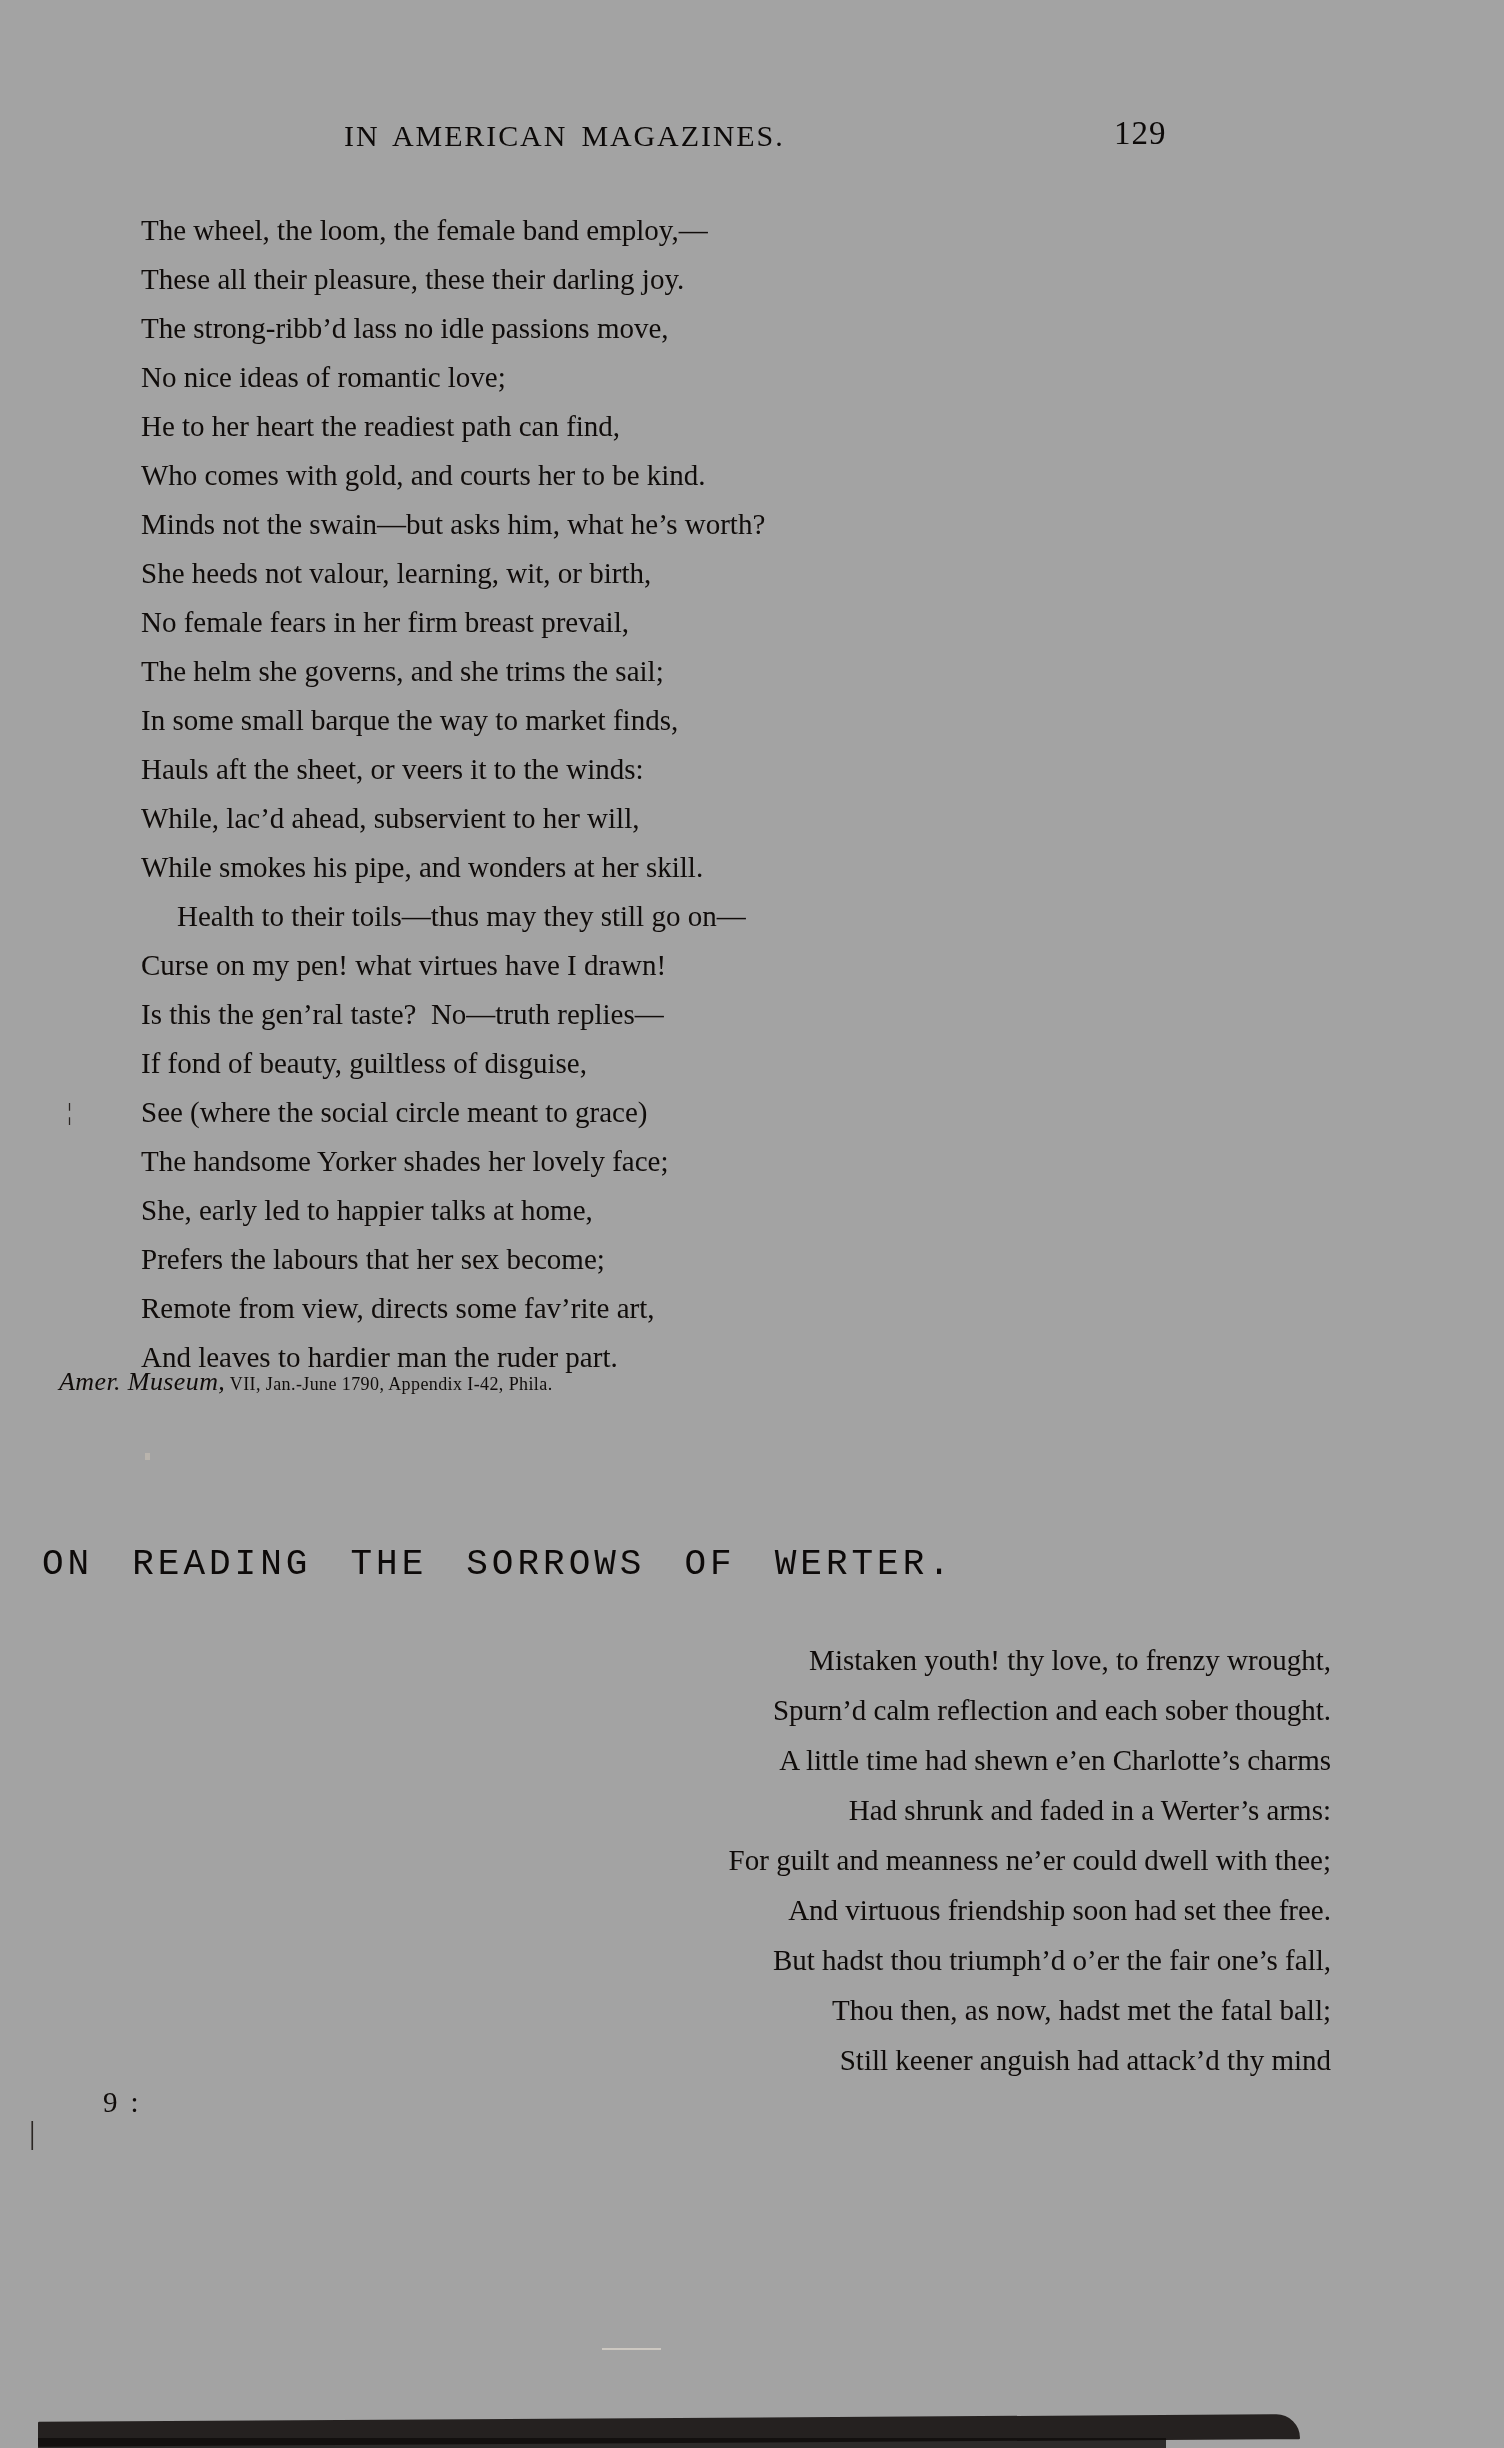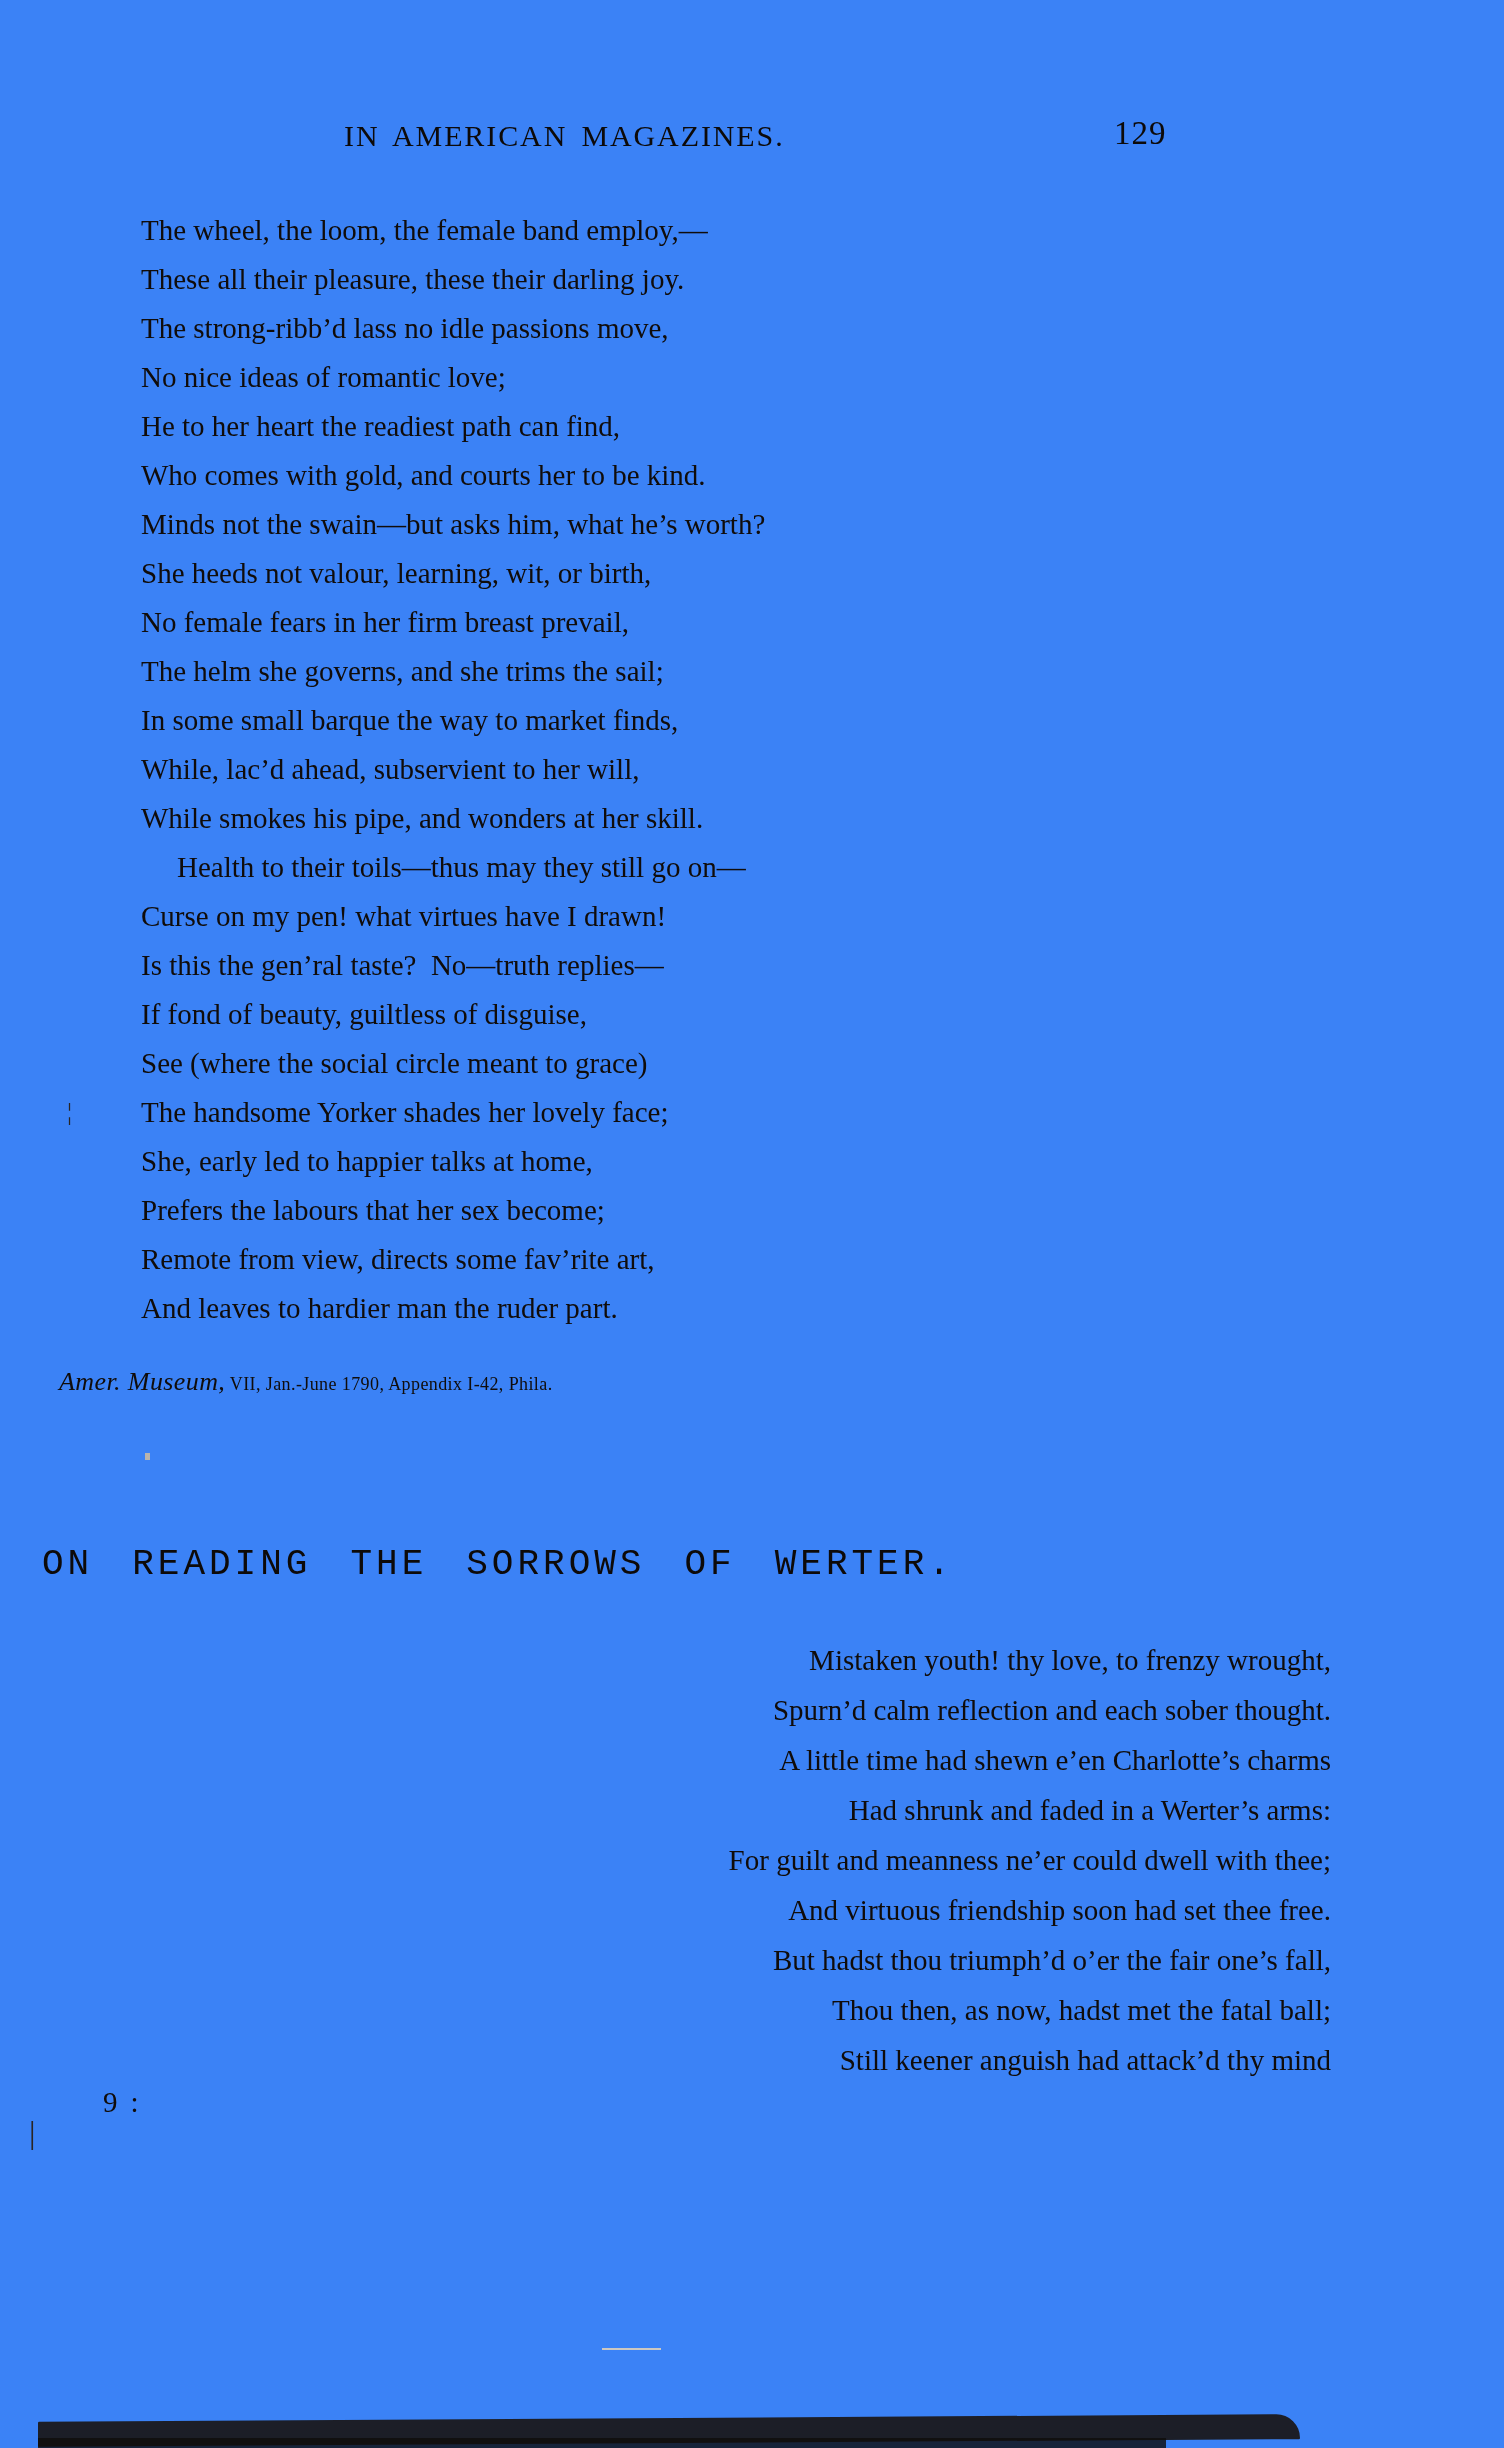--- a/index.html
+++ b/index.html
@@ -8,21 +8,21 @@
     background: #ffffff;
   }
   body {
     font-family: "Liberation Serif", serif;
     color: #100c0a;
   }
   .page {
     position: relative;
     width: 1505px;
     height: 2449px;
-    background: #3b82f6;
+    background: #a3a3a3;
     overflow: hidden;
   }
 
   
   .running-head {
     position: absolute;
     left: 0;
     top: 119px;
     width: 1505px;
     height: 38px;
@@ -172,20 +172,21 @@
     <div class="line">These all their pleasure, these their darling joy.</div>
     <div class="line">The strong-ribb’d lass no idle passions move,</div>
     <div class="line">No nice ideas of romantic love;</div>
     <div class="line">He to her heart the readiest path can find,</div>
     <div class="line">Who comes with gold, and courts her to be kind.</div>
     <div class="line">Minds not the swain—but asks him, what he’s worth?</div>
     <div class="line">She heeds not valour, learning, wit, or birth,</div>
     <div class="line">No female fears in her firm breast prevail,</div>
     <div class="line">The helm she governs, and she trims the sail;</div>
     <div class="line">In some small barque the way to market finds,</div>
+    <div class="line">Hauls aft the sheet, or veers it to the winds:</div>
     <div class="line">While, lac’d ahead, subservient to her will,</div>
     <div class="line">While smokes his pipe, and wonders at her skill.</div>
     <div class="line indent">Health to their toils—thus may they still go on—</div>
     <div class="line">Curse on my pen! what virtues have I drawn!</div>
     <div class="line">Is this the gen’ral taste?  No—truth replies—</div>
     <div class="line">If fond of beauty, guiltless of disguise,</div>
     <div class="line">See (where the social circle meant to grace)</div>
     <div class="line">The handsome Yorker shades her lovely face;</div>
     <div class="line">She, early led to happier talks at home,</div>
     <div class="line">Prefers the labours that her sex become;</div>

